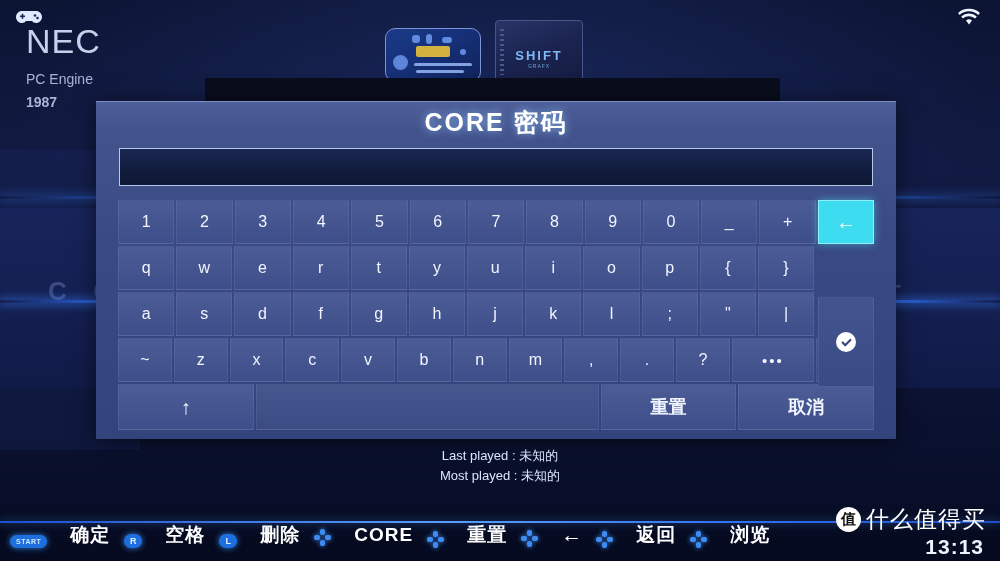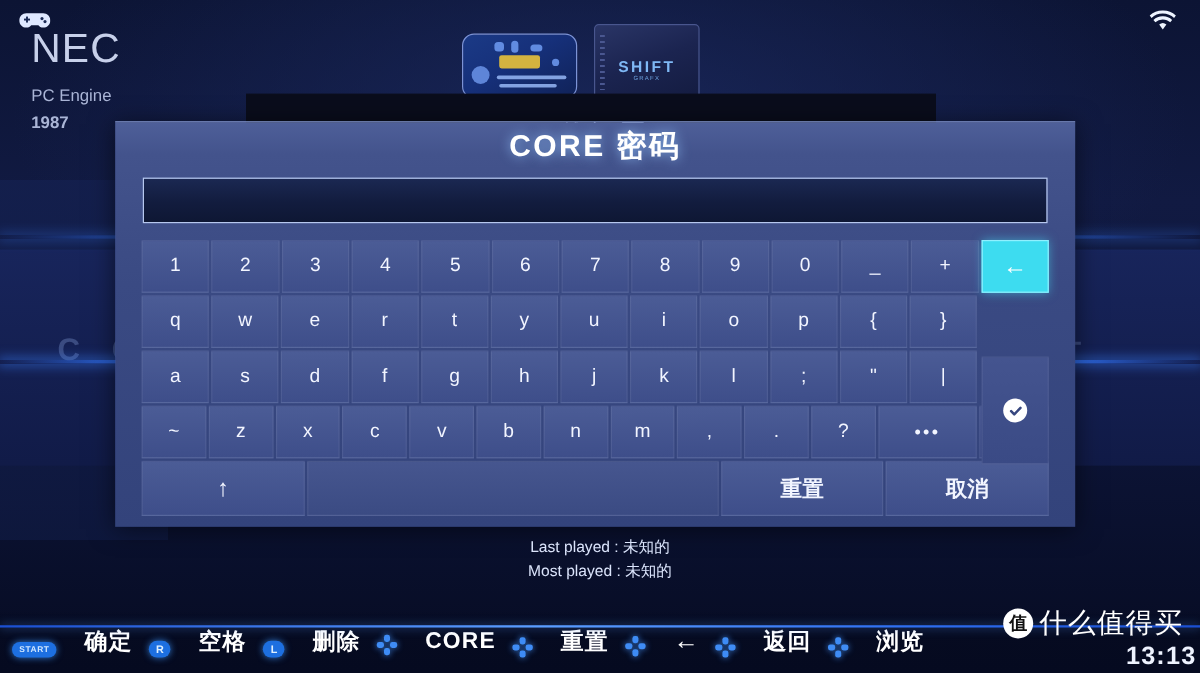--- a/index.html
+++ b/index.html
@@ -207,21 +207,21 @@
     position:absolute; right:14px; bottom:26px;
     display:flex; align-items:center; color:#ffffff;
   }
   #watermark .mark-badge {
     width:25px; height:25px; border-radius:50%;
     background:#ffffff; color:#111; font-size:15px; font-weight:bold;
     display:flex; align-items:center; justify-content:center; margin-right:5px;
   }
   #watermark .mark-text { font-size:23px; font-weight:normal; letter-spacing:1px; }
   #clock {
-    position:absolute; right:3px; bottom:2px;
+    position:absolute; right:16px; bottom:2px;
     font-size:21px; color:#eef3ff; font-weight:bold; letter-spacing:1px;
   }
 </style>
 </head>
 <body>
 
 <div id="bg">
   <div class="bg-card-left"></div>
   <div class="bg-panel-left"></div>
   <div class="bg-panel-right"></div>

